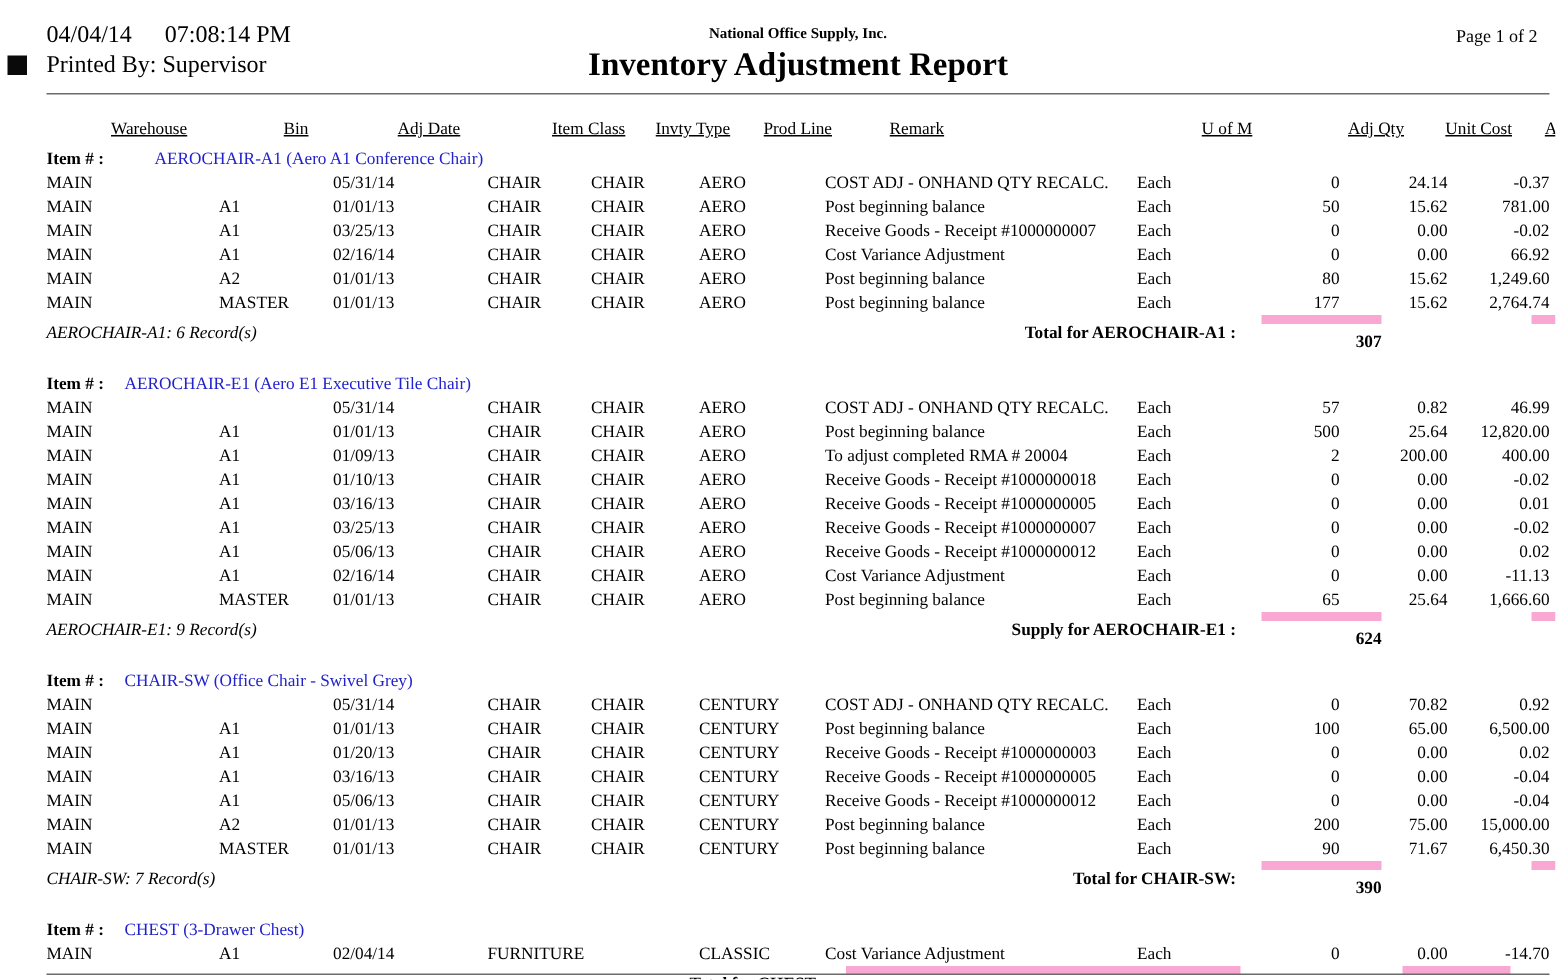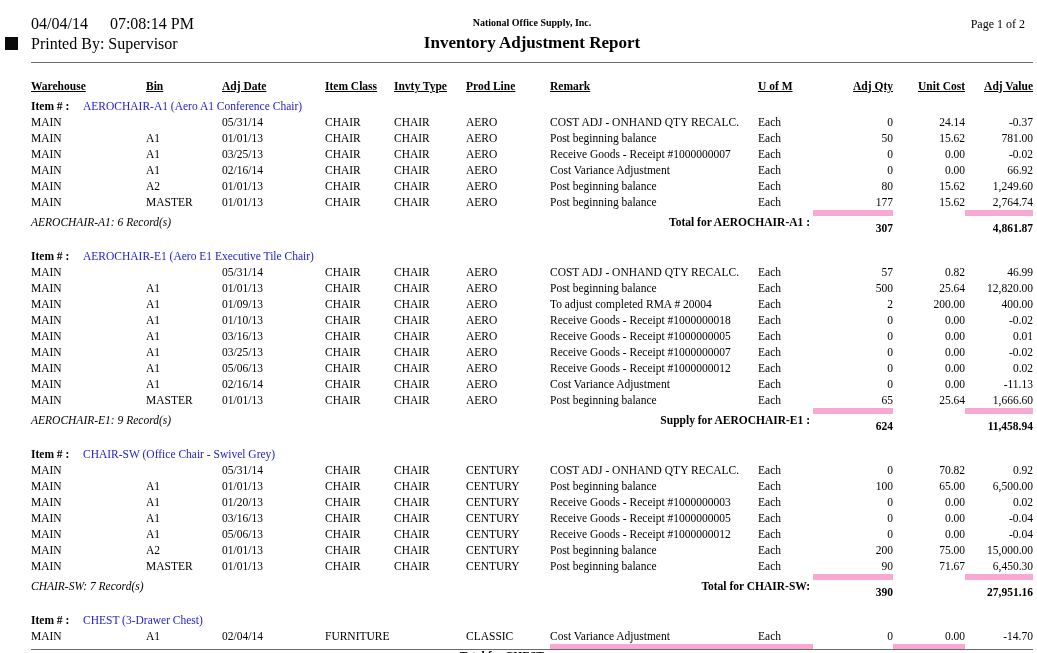--- a/index.html
+++ b/index.html
@@ -8,37 +8,37 @@
   .page { position:relative; width:1037px; height:653px; background:#fff; overflow:hidden;
           padding:14px 4px 0 31px; font-size:11.5px; line-height:16px; }
   .black-mark { position:absolute; left:5px; top:37px; width:13px; height:13px; background:#0a0a0a; }
 
   
   .hdr { position:relative; height:48px; }
   .hdr-left { position:absolute; left:0; top:0; font-size:16px; line-height:20px; }
   .hdr-left .time { margin-left:22px; }
   .hdr-center { position:absolute; left:0; right:0; top:0; text-align:center; }
   .company { font-size:10px; font-weight:bold; line-height:18px; }
-  .rtitle { font-size:17px; font-weight:bold; line-height:22px; }
+  .rtitle { font-size:22px; font-weight:bold; line-height:22px; }
   .hdr-right { position:absolute; right:8px; top:2px; font-size:12px; }
   .rule { height:0; border-top:1px solid #6b6b6b; margin-top:0; }
   .bottom-rule { position:absolute; left:31px; right:4px; top:649px; border-top:1px solid #6b6b6b; }
 
   
   .row { display:grid; grid-template-columns:115px 76px 103px 69px 72px 84px 208px 55px 80px 72px 68px; }
   .row > div { white-space:nowrap; overflow:hidden; }
   .row > div.num { text-align:right; }
-  .headers { margin-top:15px; font-weight:bold; }
+  .headers { margin-top:15px; font-weight:normal;margin-left:43px; }
   .headers > div { text-decoration:underline; }
 
   
   .item-line { margin-top:4px; height:16px; }
   .item-label { font-weight:bold; display:inline-block; width:52px; }
   .item-link { color:#2222cc; text-decoration:none; cursor:pointer; }
-  .total-line { display:grid; grid-template-columns:519px 263px 80px 72px 68px; margin-bottom:12px; }
+  .total-line { display:grid; grid-template-columns:519px 263px 80px 72px 68px; margin-bottom:12px;gap:14px; }
   .total-line > div { padding-top:4px; }
   .rec-note { font-style:italic; }
   .tot-label { text-align:right; font-weight:bold; padding-right:3px; }
   .tot-num { text-align:right; font-weight:bold; }
   .ovl { border-top:6px solid #f9a8d4; }
 </style>
 </head>
 <body>
 
 <div class="page">
@@ -69,21 +69,21 @@
       <div>Prod Line</div>
       <div>Remark</div>
       <div>U of M</div>
       <div class="num">Adj Qty</div>
       <div class="num">Unit Cost</div>
       <div class="num">Adj Value</div>
     </div>
 
   <div id="groups">
       <div>
-        <div class="item-line"><span class="item-label">Item # :</span><span class="item-link" style="color: rgb(34, 34, 204);">AEROCHAIR-A1 (Aero A1 Conference Chair)</span></div>
+        <div class="item-line"><span class="item-label">Item # :</span><span class="item-link" style="color: rgb(34, 34, 204); margin-left: 20px;">AEROCHAIR-A1 (Aero A1 Conference Chair)</span></div>
         <div class="row">
           <div>MAIN</div>
           <div></div>
           <div>05/31/14</div>
           <div>CHAIR</div>
           <div>CHAIR</div>
           <div>AERO</div>
           <div>COST ADJ - ONHAND QTY RECALC.</div>
           <div>Each</div>
           <div class="num">0</div>

